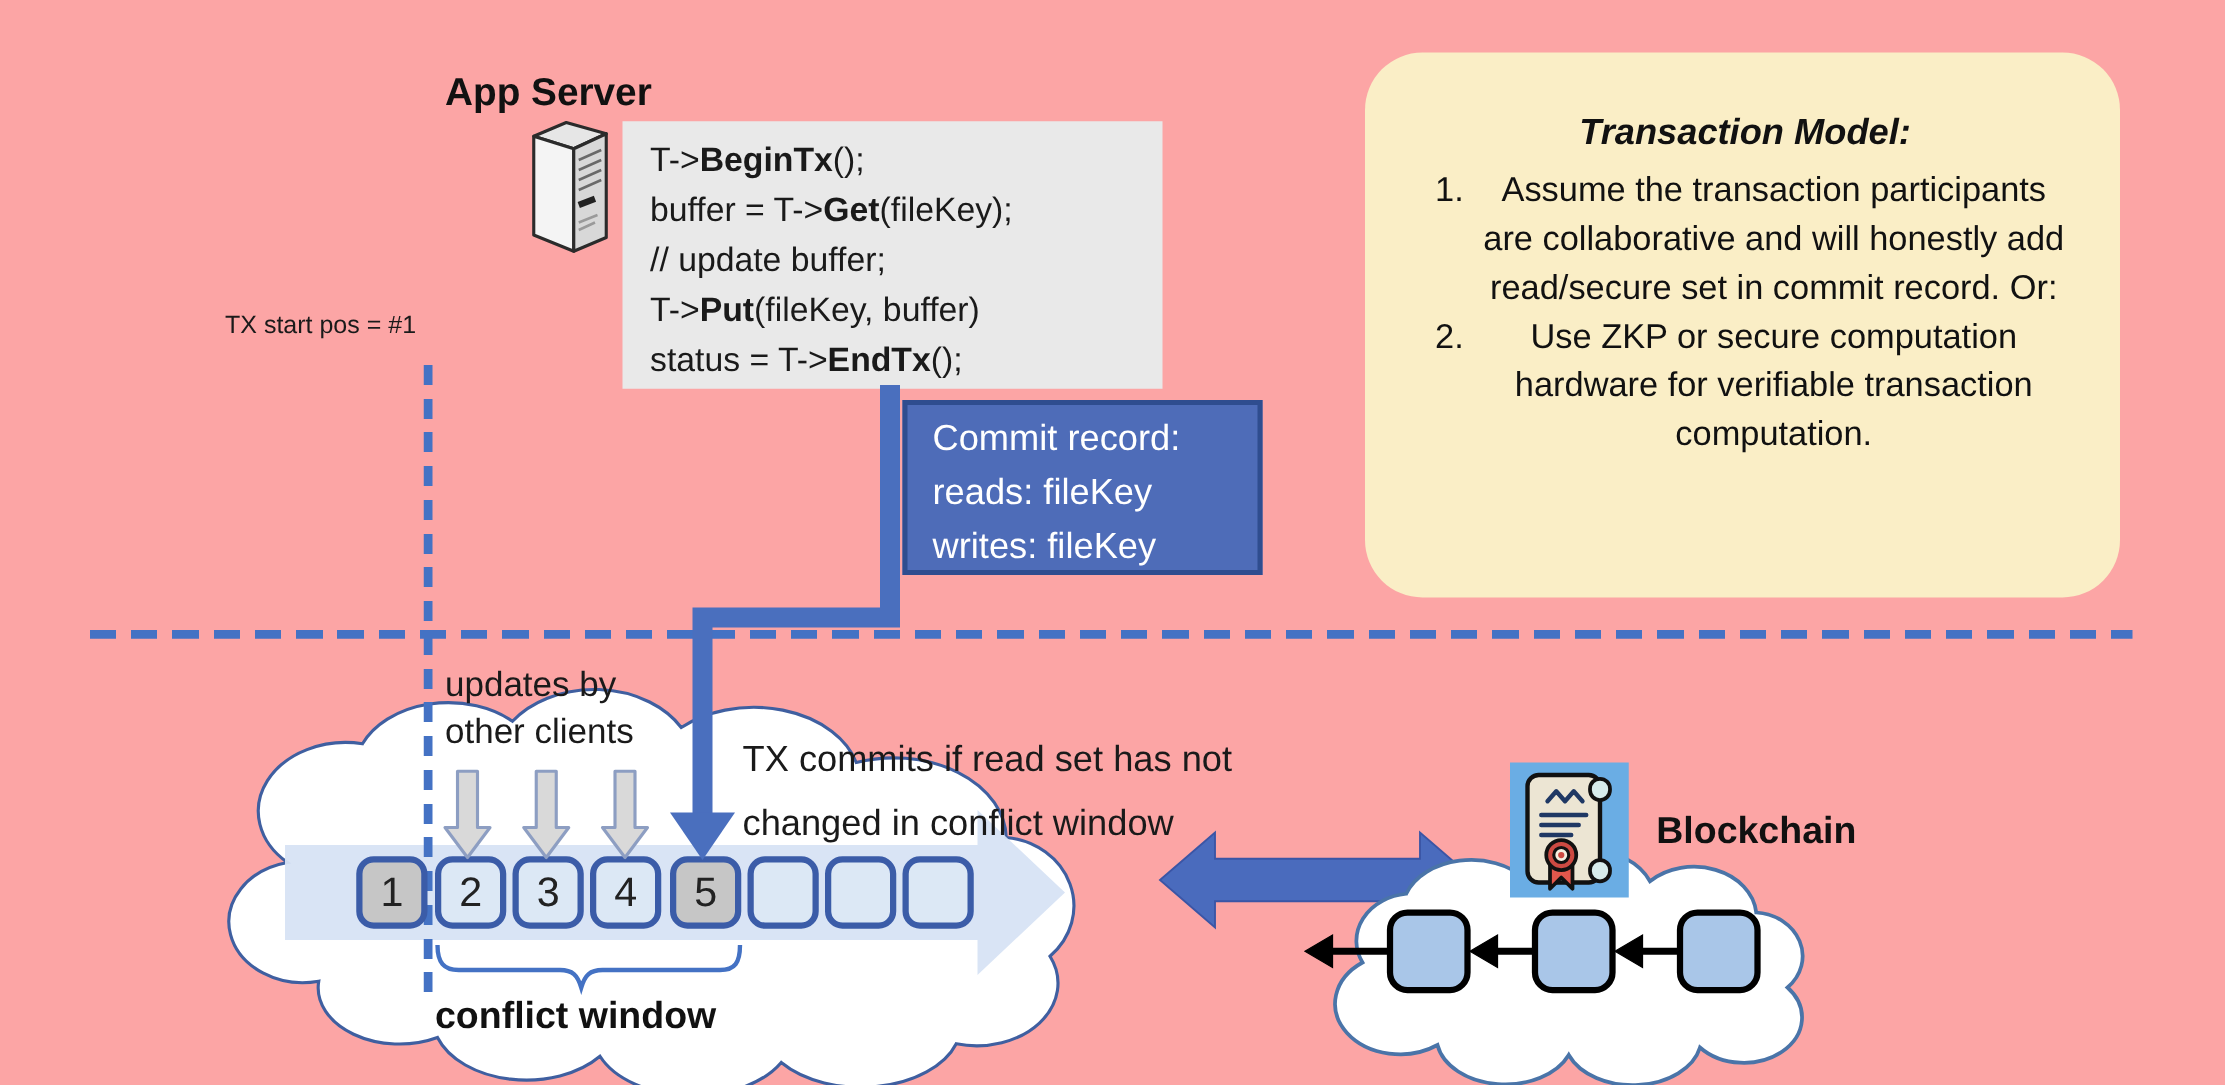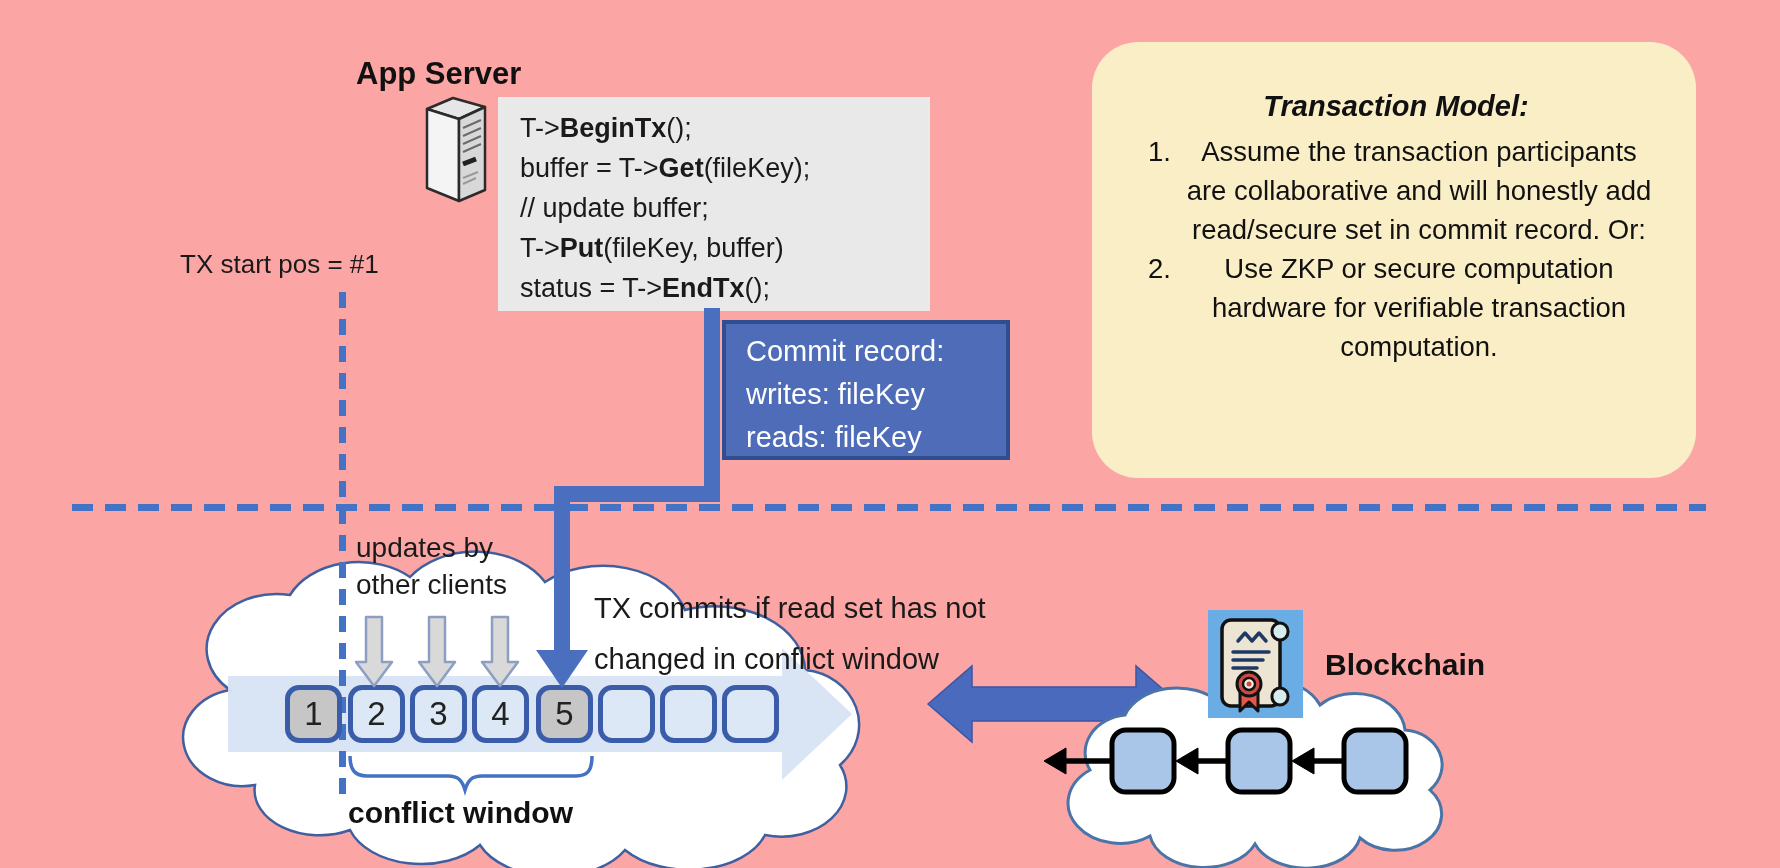--- a/index.html
+++ b/index.html
@@ -5,21 +5,21 @@
   html,body{margin:0;padding:0;background:#ffffff;}
   #canvas{
     position:relative;width:1780px;height:868px;background:#fca5a5;overflow:hidden;
     font-family:"Liberation Sans", sans-serif;color:#1a1a1a;
   }
   .abs{position:absolute;}
   svg.layer{position:absolute;left:0;top:0;width:1780px;height:868px;pointer-events:none;}
 
   
   .app-server{left:356px;top:56px;font-size:31px;font-weight:bold;color:#111;}
-  .tx-start{left:180px;top:249px;font-size:26px;}
+  .tx-start{left:180px;top:249px;font-size:20px;}
   .updates-label{left:356px;top:529px;font-size:28px;line-height:37px;}
   .tx-commits{left:594px;top:583px;font-size:29px;line-height:51px;}
   .conflict-window{left:348px;top:796px;font-size:30px;font-weight:bold;color:#111;}
   .blockchain-label{left:1325px;top:648px;font-size:30px;font-weight:bold;color:#111;}
 
   
   .code-block{left:498px;top:97px;width:432px;height:214px;background:#e9e9e9;
     font-size:27px;line-height:40px;padding:11px 0 16px 22px;box-sizing:border-box;}
   .code-block b{font-weight:bold;}
 
@@ -81,22 +81,22 @@
       <span class="tm-text">Assume the transaction participants are collaborative and will honestly add read/secure set in commit record.  Or:</span>
     </div>
     <div class="tm-item">
       <span class="tm-num">2.</span>
       <span class="tm-text">Use ZKP or secure computation hardware for verifiable transaction computation.</span>
     </div>
   </div>
 
   <div class="abs commit-box">
     <div>Commit record:</div>
+    <div>reads: fileKey</div>
     <div>writes: fileKey</div>
-    <div>reads: fileKey</div>
   </div>
 
   <div class="abs h-dash"></div>
 
   <svg class="layer">
     <path d="M230,690
       a70,55 0 0 1 60,-95
       a75,55 0 0 1 120,-18
       a80,60 0 0 1 135,5
       a85,60 0 0 1 140,28

